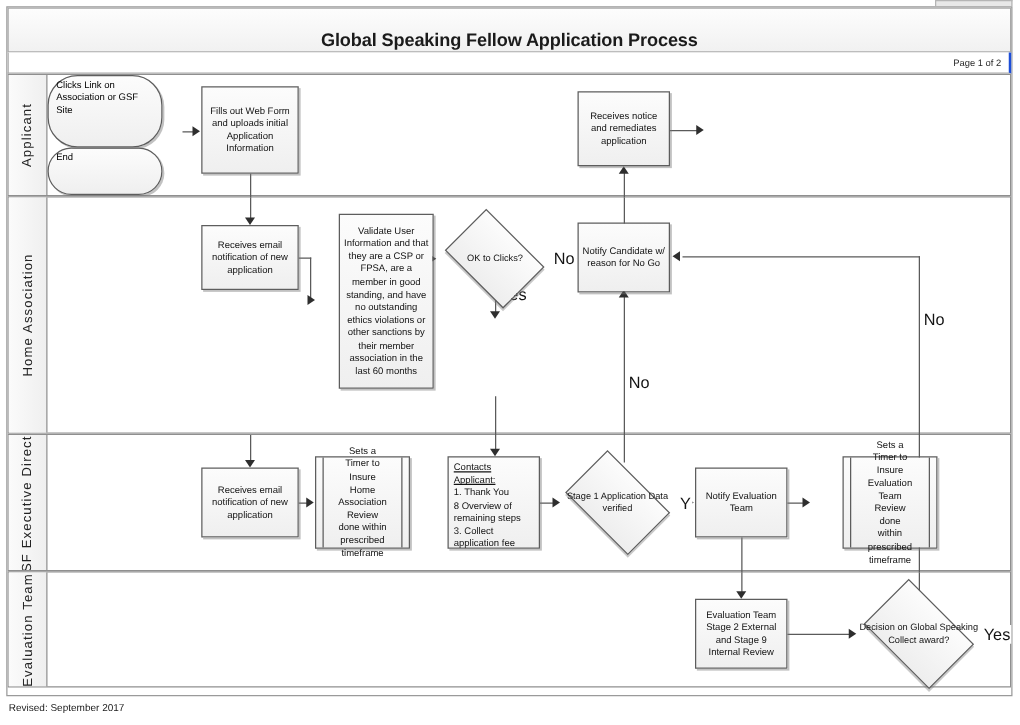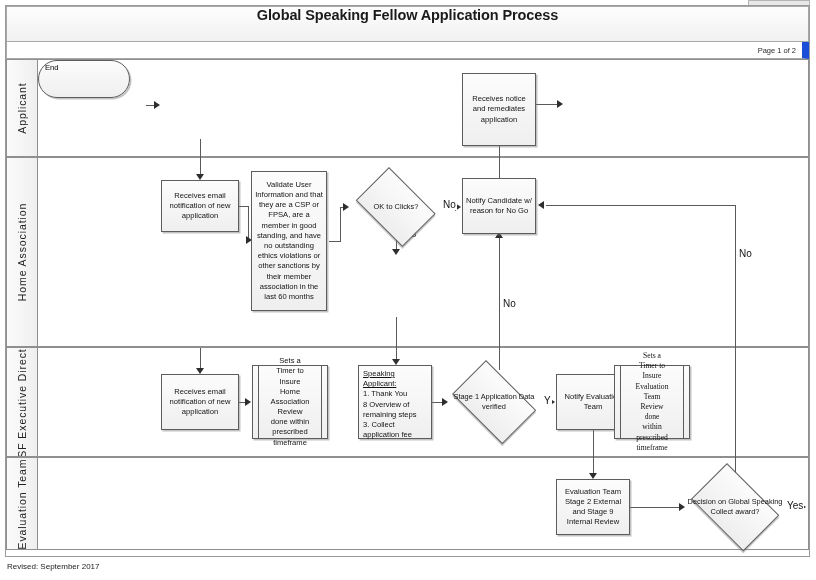--- a/index.html
+++ b/index.html
@@ -25,36 +25,36 @@
     background:#ffffff;
   }
 
   .title-bar{
     position:absolute;
     left:6px; top:6px;
     width:803px; height:36px;
     box-sizing:border-box;
     border:1px solid #a8a8a8;
     background:linear-gradient(#fdfdfd,#f1f1f1);
-    display:flex; align-items:flex-start; justify-content:center;
+    display:flex; align-items:flex-end; justify-content:center;
   }
   .title-bar .title{
     font-size:14.5px;
     font-weight:bold;
     color:#1b1b1b;
     letter-spacing:-0.1px;
   }
 
   .page-bar{
     position:absolute;
     left:6px; top:42px;
     width:803px; height:17px;
     box-sizing:border-box;
     border-left:1px solid #a8a8a8;
-    border-right:7px solid #1d4ed8;
+    border-right:2px solid #1d4ed8;
     border-bottom:1px solid #a8a8a8;
     background:#ffffff;
     display:flex; align-items:center; justify-content:flex-end;
   }
   .page-bar .pagenum{
     font-size:7.5px;
     color:#2a2a2a;
     padding-right:6px;
   }
 
@@ -189,21 +189,21 @@
   .lnv{ width:1px; }
 
   .arw{ position:absolute; width:0;height:0; z-index:3; }
   .arw-r{ border-top:4px solid transparent;border-bottom:4px solid transparent;border-left:6px solid #2e2e2e;}
   .arw-l{ border-top:4px solid transparent;border-bottom:4px solid transparent;border-right:6px solid #2e2e2e;}
   .arw-d{ border-left:4px solid transparent;border-right:4px solid transparent;border-top:6px solid #2e2e2e;}
   .arw-u{ border-left:4px solid transparent;border-right:4px solid transparent;border-bottom:6px solid #2e2e2e;}
 
   .edge-lbl{
     position:absolute;
-    font-size:10px;
+    font-size:13px;
     color:#131313;
     background:#ffffff;
     padding:0 1px;
     z-index:3;
     white-space:nowrap;
   }
 
   .footnote{
     position:absolute;
     left:7px; top:562px;
@@ -229,23 +229,25 @@
   </div>
 
   <div class="lanes">
 
     <div class="lane" style="top:0px;height:98px;">
       <div class="lane-hd">
         <span>Applicant</span>
       </div>
       <div class="lane-body">
 
-
-
-        <div class="shape proc" style="left:424px;top:13px;width:74px;height:73px;">Receives notice and remediates application</div>
+        <div class="term" style="left:30px;top:20px;width:78px;height:52px;">Clicks Link on Association or GSF Site</div>
+
+        <div class="shape proc" style="left:123px;top:9px;width:78px;height:70px;">Fills out Web Form and uploads initial Application Information</div>
+
+        <div class="shape proc" style="left:424px;top:13px;width:74px;height:60px;">Receives notice and remediates application</div>
 
         <div class="term" style="left:527px;top:27px;width:78px;height:32px;">End</div>
 
         <div class="ln lnh" style="left:108px;top:45px;width:9px;"></div>
         <div class="arw arw-r" style="left:116px;top:41px;"></div>
 
         <div class="ln lnh" style="left:498px;top:44px;width:22px;"></div>
         <div class="arw arw-r" style="left:519px;top:40px;"></div>
 
         <div class="ln lnv" style="left:162px;top:79px;height:19px;"></div>
@@ -256,21 +258,21 @@
     </div>
 
     <div class="lane" style="top:98px;height:190px;">
       <div class="lane-hd">
         <span>Home Association</span>
       </div>
       <div class="lane-body">
 
         <div class="shape proc" style="left:123px;top:22px;width:78px;height:52px;">Receives email notification of new application</div>
 
-        <div class="shape proc" style="left:213px;top:13px;width:76px;height:140px;">Validate User Information and that they are a CSP or FPSA, are a member in good standing, and have no outstanding ethics violations or other sanctions by their member association in the last 60 months</div>
+        <div class="shape proc" style="left:233px;top:13px;width:76px;height:140px;">Validate User Information and that they are a CSP or FPSA, are a member in good standing, and have no outstanding ethics violations or other sanctions by their member association in the last 60 months</div>
 
         <div class="dec" style="left:311px;top:16px;width:94px;height:66px;">
           <div class="dia"></div>
           <div class="lbl">OK to Clicks?</div>
         </div>
 
 
         <div class="shape proc" style="left:424px;top:20px;width:74px;height:56px;">Notify Candidate w/ reason for No Go</div>
 
         <div class="ln lnv" style="left:162px;top:0px;height:18px;"></div>
@@ -314,35 +316,35 @@
         <span>GSF Executive Director</span>
       </div>
       <div class="lane-body">
 
         <div class="shape proc" style="left:123px;top:26px;width:78px;height:56px;">Receives email notification of new application</div>
 
         <div class="shape predef" style="left:214px;top:17px;width:76px;height:74px;">Sets a Timer to Insure Home Association Review done within prescribed timeframe</div>
 
         <div class="shape proc doc-left" style="left:320px;top:17px;width:74px;height:74px;">
           <div style="width:100%">
-            <div class="u">Speaking Applicant:</div>
+            <div class="u">Contacts Applicant:</div>
             <div>1. Thank You</div>
             <div>8 Overview of remaining steps</div>
             <div>3. Collect application fee</div>
           </div>
         </div>
 
         <div class="dec" style="left:406px;top:20px;width:100px;height:68px;text-decoration:underline;">
           <div class="dia"></div>
           <div class="lbl">Stage 1 Application Data verified</div>
         </div>
 
         <div class="shape proc" style="left:518px;top:26px;width:74px;height:56px;">Notify Evaluation Team</div>
 
-        <div class="shape predef" style="left:576px;top:17px;width:76px;height:74px;font-family:Liberation Serif, serif;">Sets a Timer to Insure Evaluation Team Review done within prescribed timeframe</div>
+        <div class="shape predef" style="left:636px;top:17px;width:76px;height:74px;">Sets a Timer to Insure Evaluation Team Review done within prescribed timeframe</div>
 
         <div class="ln lnv" style="left:162px;top:0px;height:22px;"></div>
         <div class="arw arw-d" style="left:158px;top:20px;"></div>
 
         <div class="ln lnh" style="left:201px;top:54px;width:8px;"></div>
         <div class="arw arw-r" style="left:207px;top:50px;"></div>
 
         <div class="ln lnv" style="left:358px;top:0px;height:13px;"></div>
         <div class="arw arw-d" style="left:354px;top:11px;"></div>
 

